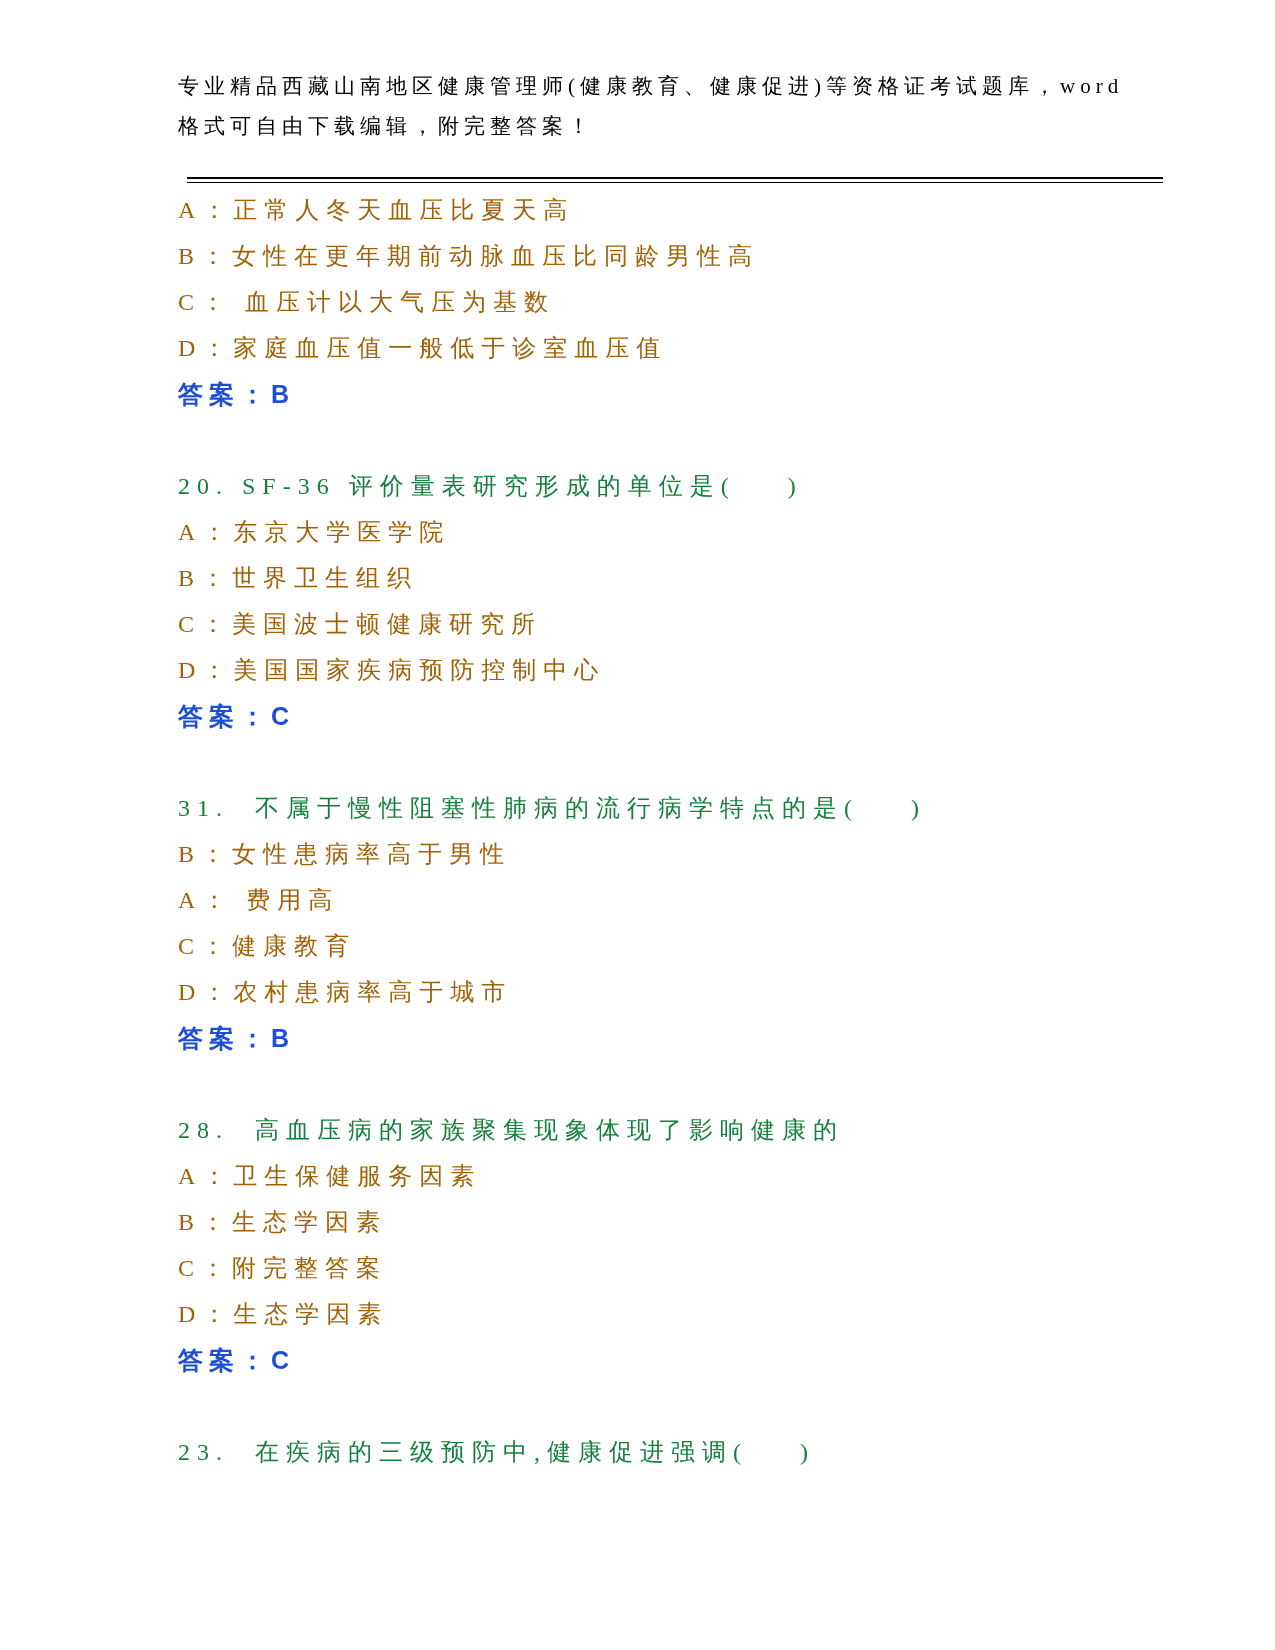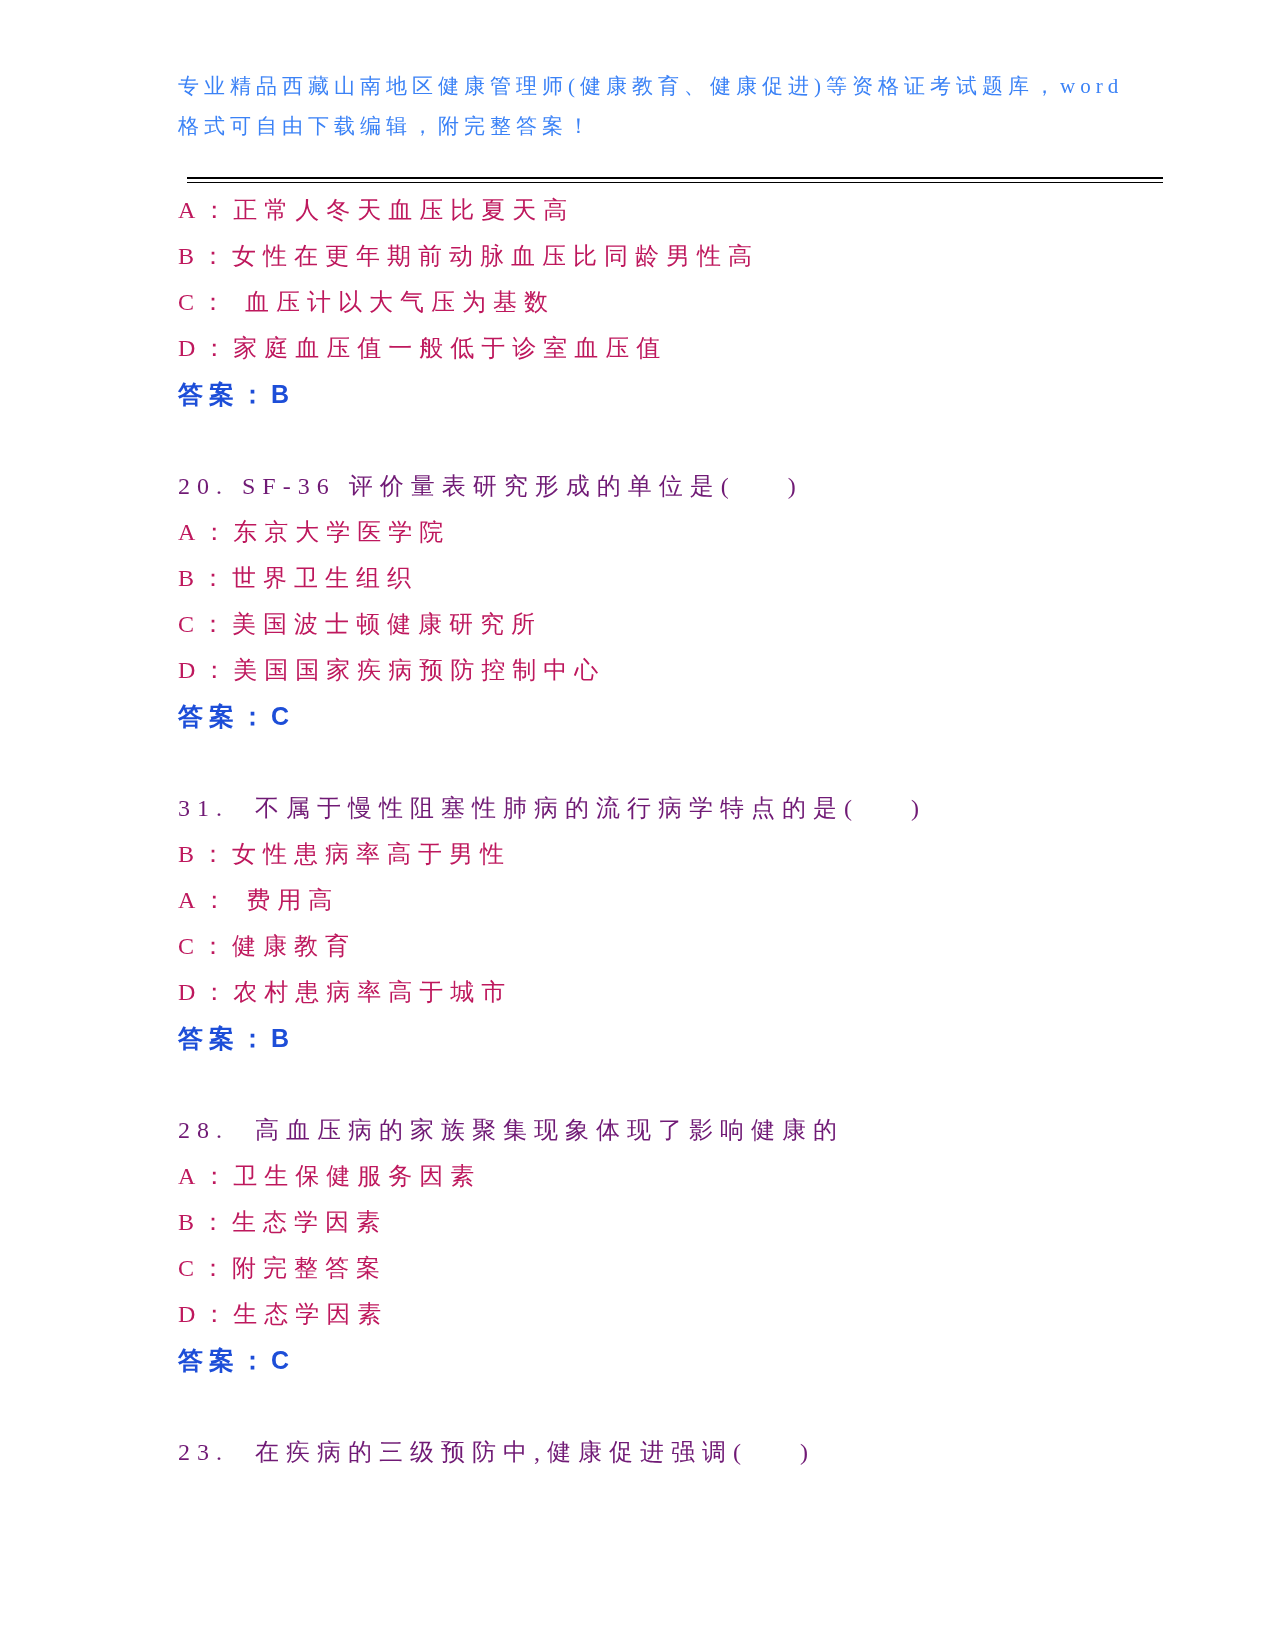--- a/index.html
+++ b/index.html
@@ -17,45 +17,45 @@
     color: #2a2a2a;
   }
   .header {
     padding: 66px 0 0 178px;
   }
   .header-line {
     font-size: 21px;
     line-height: 40px;
     letter-spacing: 5px;
     white-space: pre;
-    color: #3b82f6;
+    color: #000000;
   }
   .divider {
     margin: 31px 0 0 187px;
     width: 976px;
     height: 3px;
     border-top: 2.5px solid #000000;
     border-bottom: 1.5px solid #000000;
   }
   .content {
     margin-top: 4px;
     padding-left: 178px;
     font-size: 24px;
     letter-spacing: 7px;
   }
   .line {
     height: 46px;
     line-height: 46px;
     white-space: pre;
   }
   .stem {
-    color: #701a75;
+    color: #15803d;
   }
   .option {
-    color: #be185d;
+    color: #a16207;
   }
   .answer {
     font-family: "Liberation Sans", "DejaVu Sans", sans-serif;
     font-weight: bold;
     font-size: 25px;
     letter-spacing: 6px;
     color: #1d4ed8;
   }
   .spacer {
     height: 46px;

